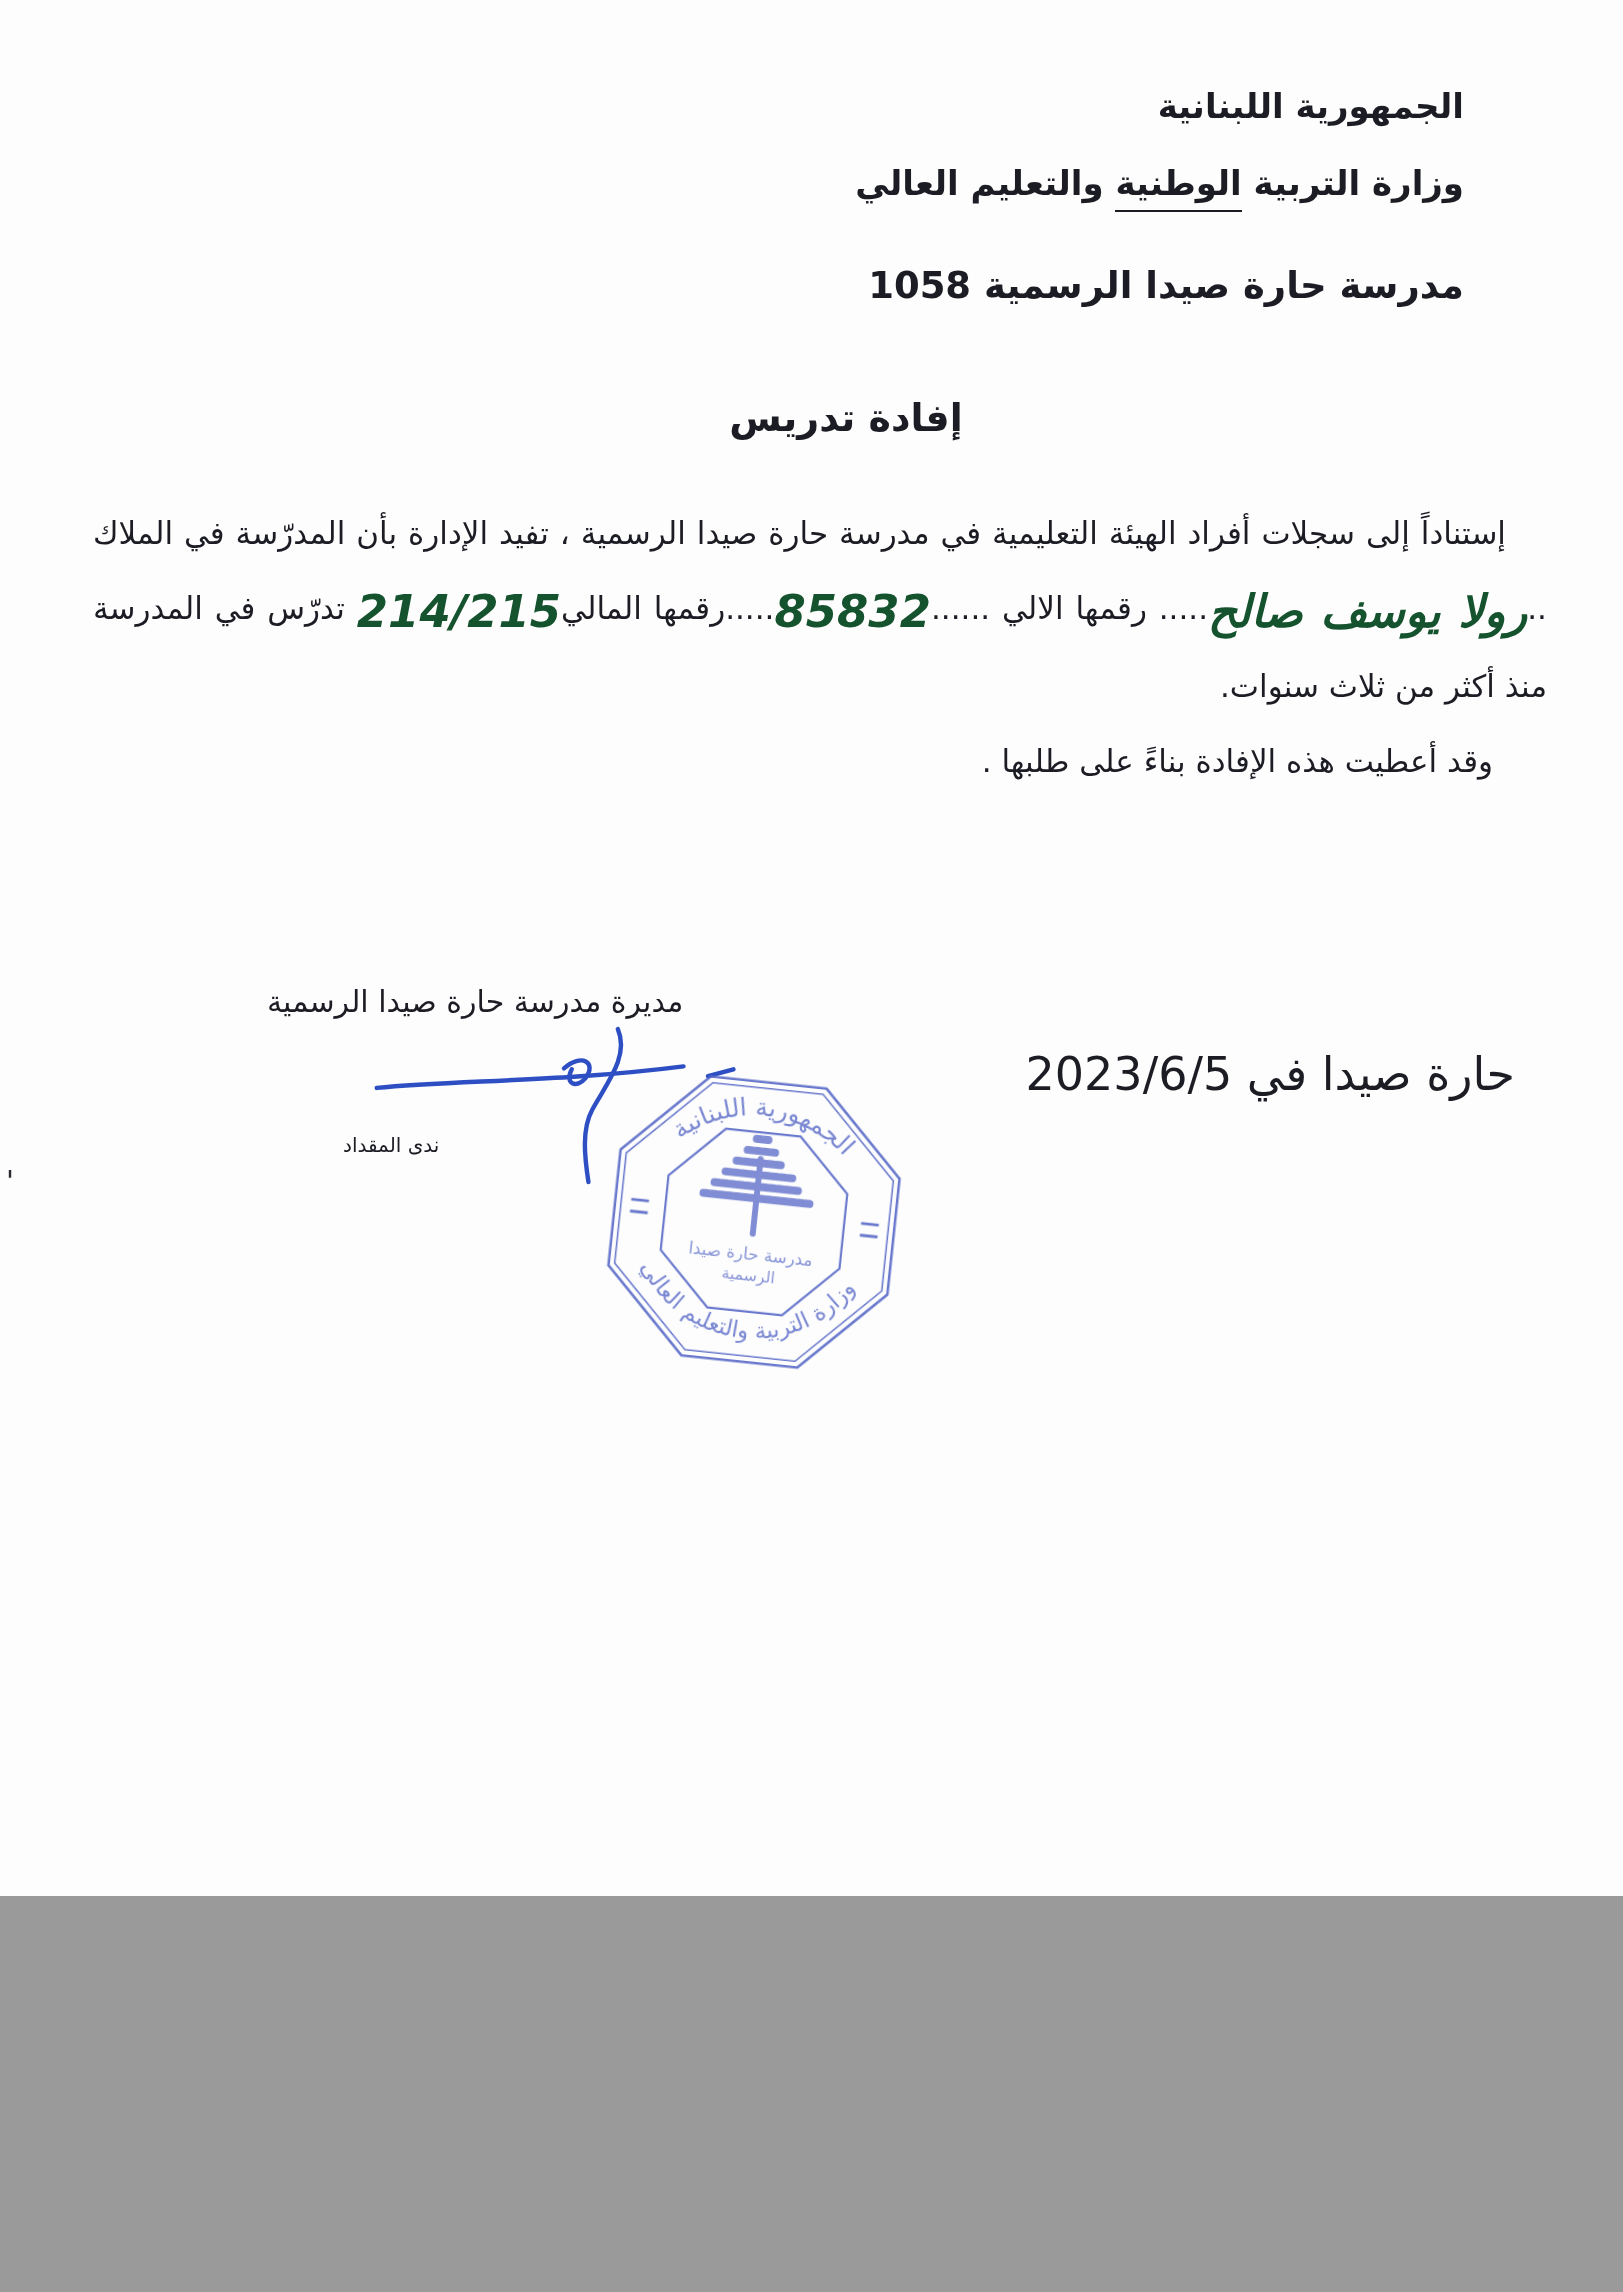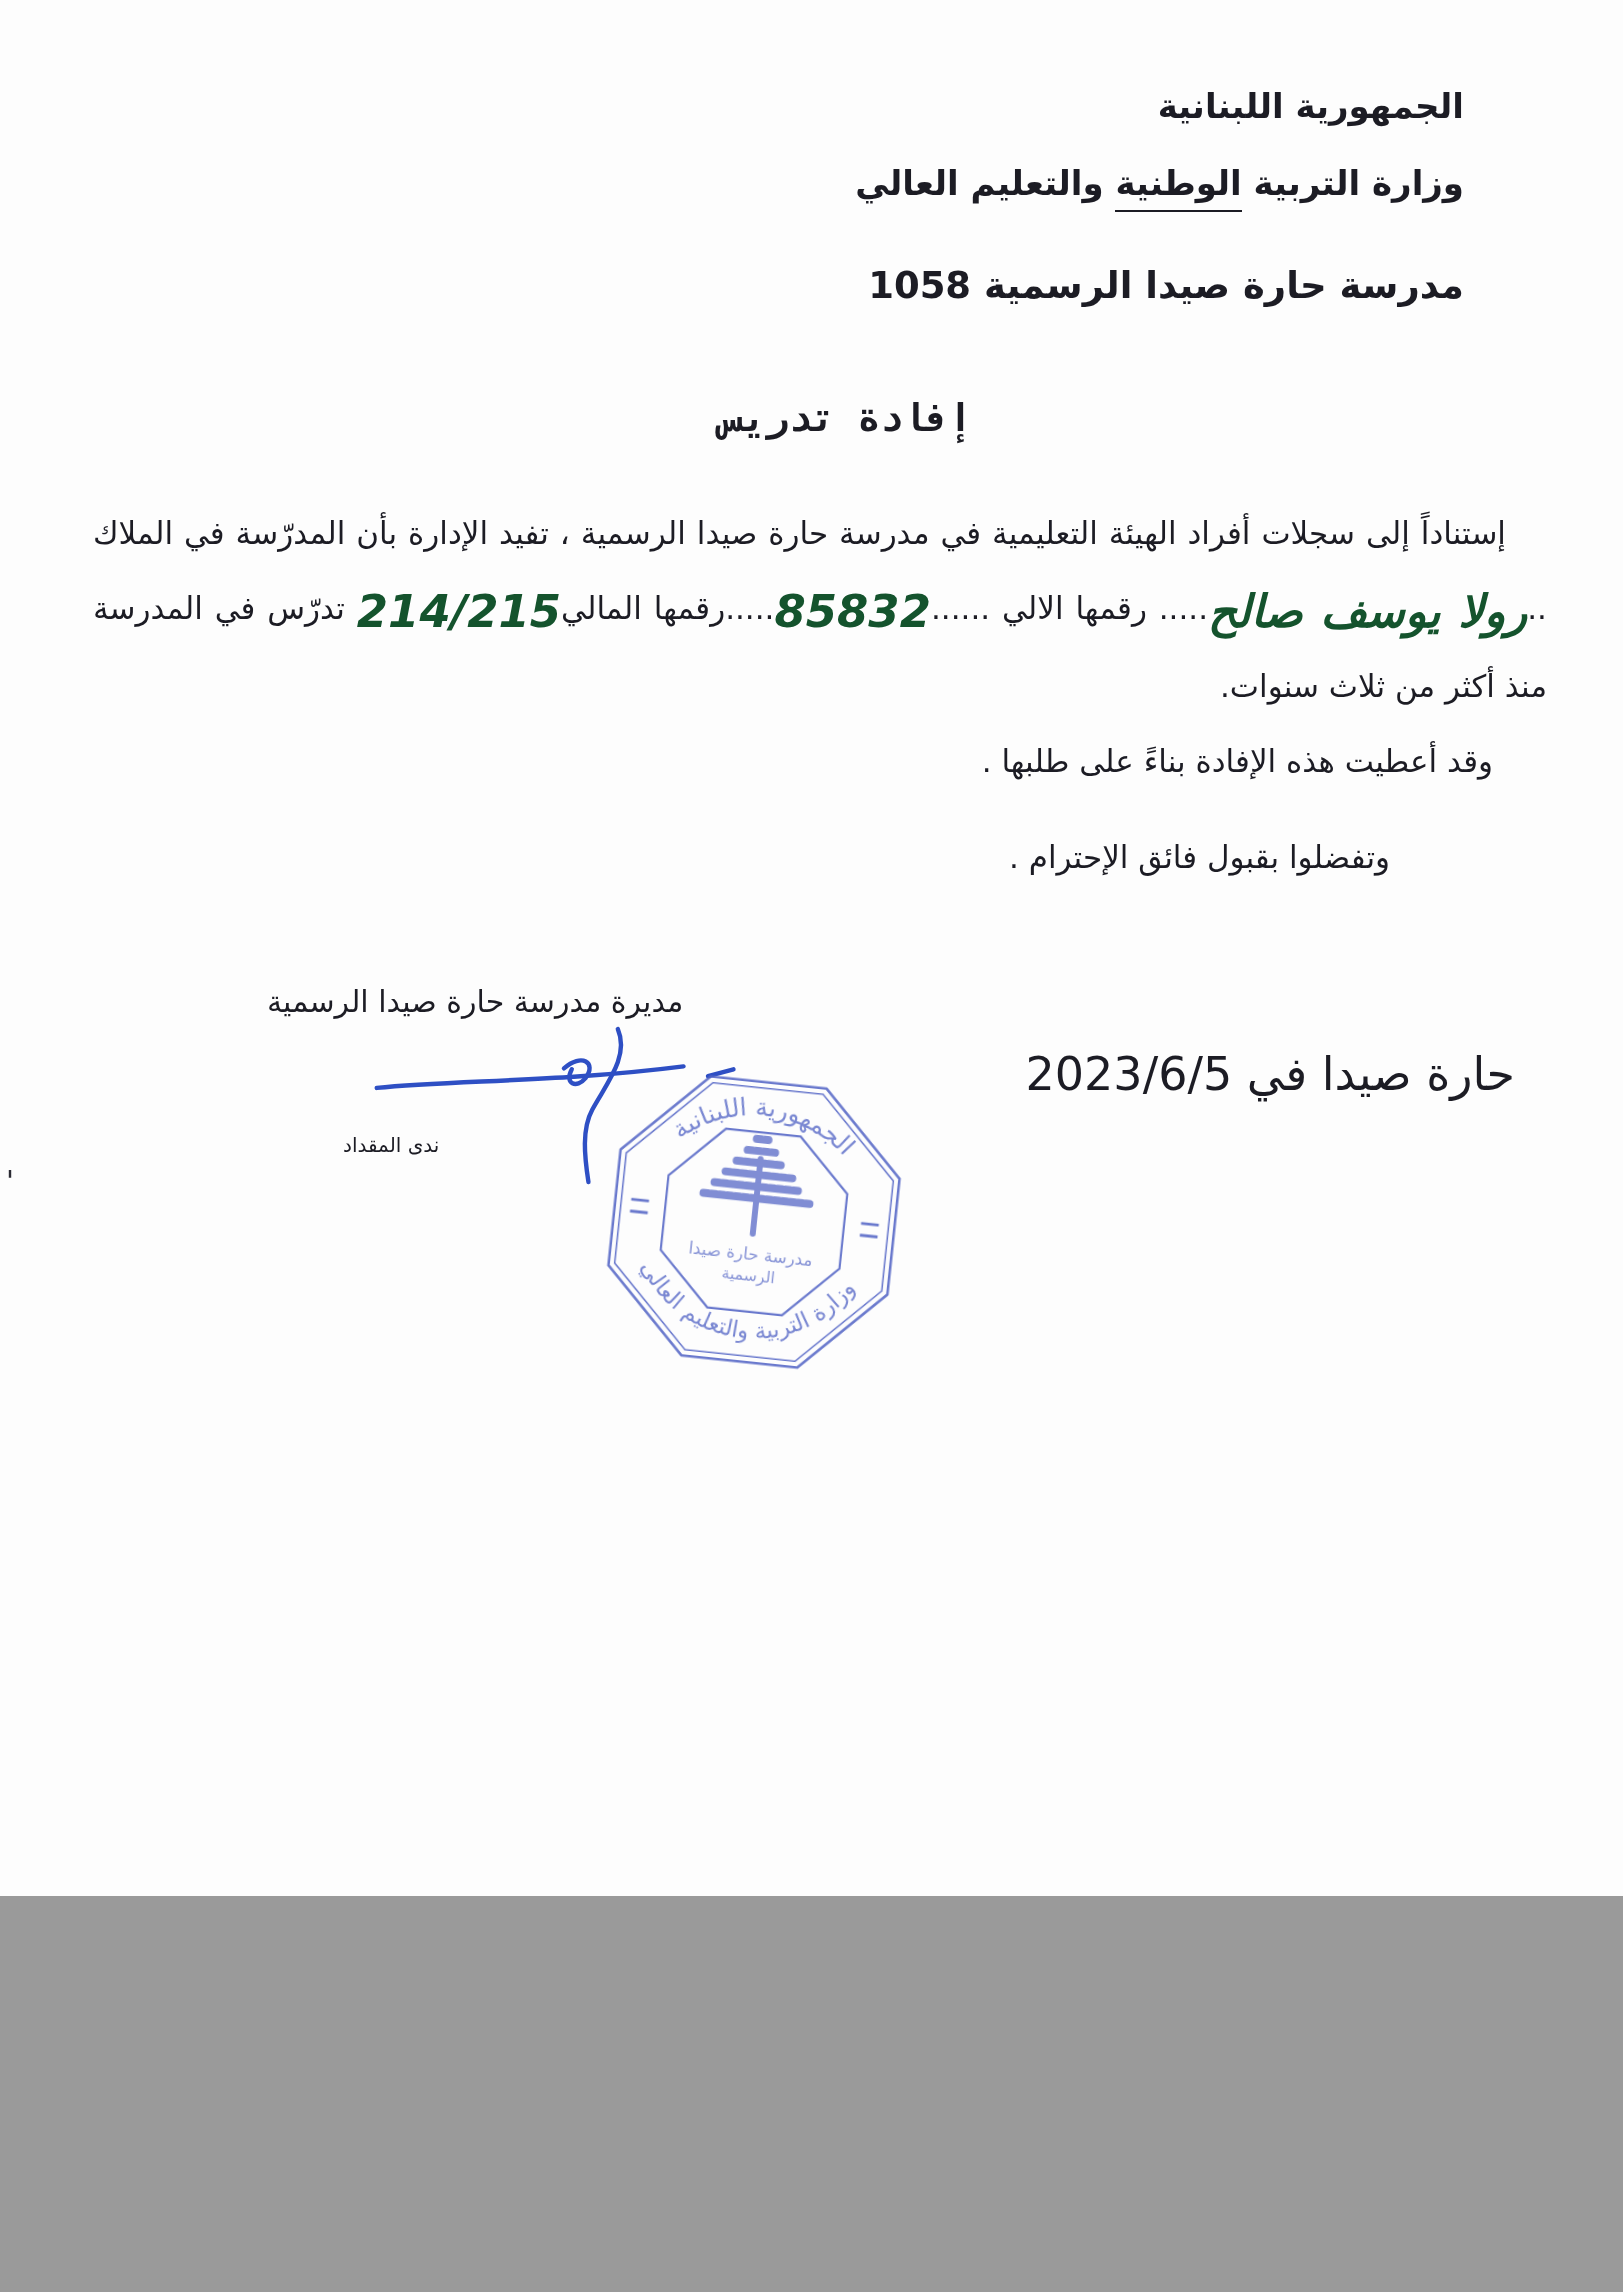--- a/index.html
+++ b/index.html
@@ -9,21 +9,21 @@
     box-shadow:0 0 11.8px rgba(0,0,0,.35);
   }
   
   .header{position:absolute;top:86px;right:159px;text-align:right;direction:rtl;}
   .hline1{font-size:34px;font-weight:700;}
   .hline2{font-size:34px;font-weight:700;margin-top:37px;margin-left:12px;}
   .hline3{font-size:37px;font-weight:700;margin-top:61px;}
   .uword{border-bottom:2.9px solid #1c1c24;padding-bottom:6.9px;}
   
   .doc-title{position:absolute;top:396px;left:69px;right:0;text-align:center;
-    font-size:38px;font-weight:700;direction:rtl;font-family:Liberation Mono, monospace;}
+    font-size:38px;font-weight:700;direction:rtl;}
   
   .body-text{position:absolute;top:496px;right:76px;left:93px;direction:rtl;
     text-align:justify;font-size:31px;line-height:75px;}
   .p1{margin:0;text-indent:41px;}
   .p2{margin:0;text-indent:54px;}
   .p3{margin:21.6px 0 0 0;text-indent:157px;}
   .dots{letter-spacing:2px;}
   .hw{color:#14532d;font-size:45px;font-style:italic;font-weight:600;vertical-align:-7.8px;}
   
   .sig-title{position:absolute;top:984px;left:267px;font-size:30px;direction:rtl;}
@@ -51,21 +51,20 @@
 
   <div class="body-text">
     <p class="p1">
       <span>إستناداً إلى سجلات أفراد الهيئة التعليمية في مدرسة حارة صيدا الرسمية ، تفيد الإدارة بأن المدرّسة في الملاك</span>
       <span class="dots">..</span><span class="hw">رولا يوسف صالح</span><span class="dots">.....</span>
       <span>رقمها الالي</span>
       <span class="dots">......</span><span class="hw">85832</span><span class="dots">.....</span><span>رقمها المالي</span><span class="hw">214/215</span>
       <span>تدرّس في المدرسة منذ أكثر من ثلاث سنوات.</span>
     </p>
     <p class="p2">وقد أعطيت هذه الإفادة بناءً على طلبها .</p>
-    <p class="p3">وتفضلوا بقبول فائق الإحترام .</p>
   </div>
 
   <div class="date-line">حارة صيدا في 2023/6/5</div>
 
   <div class="sig-title">مديرة مدرسة حارة صيدا الرسمية</div>
 
   <svg class="sig-svg" width="392" height="167" viewBox="0 0 400 170">
     <g fill="none" stroke="#2e4fc4" stroke-linecap="round" stroke-width="4.5">
       <path d="M 12,64 C 90,56 200,58 325,42"></path>
       <path d="M 258,4 C 270,32 246,60 232,86 C 221,106 224,134 228,160"></path>

